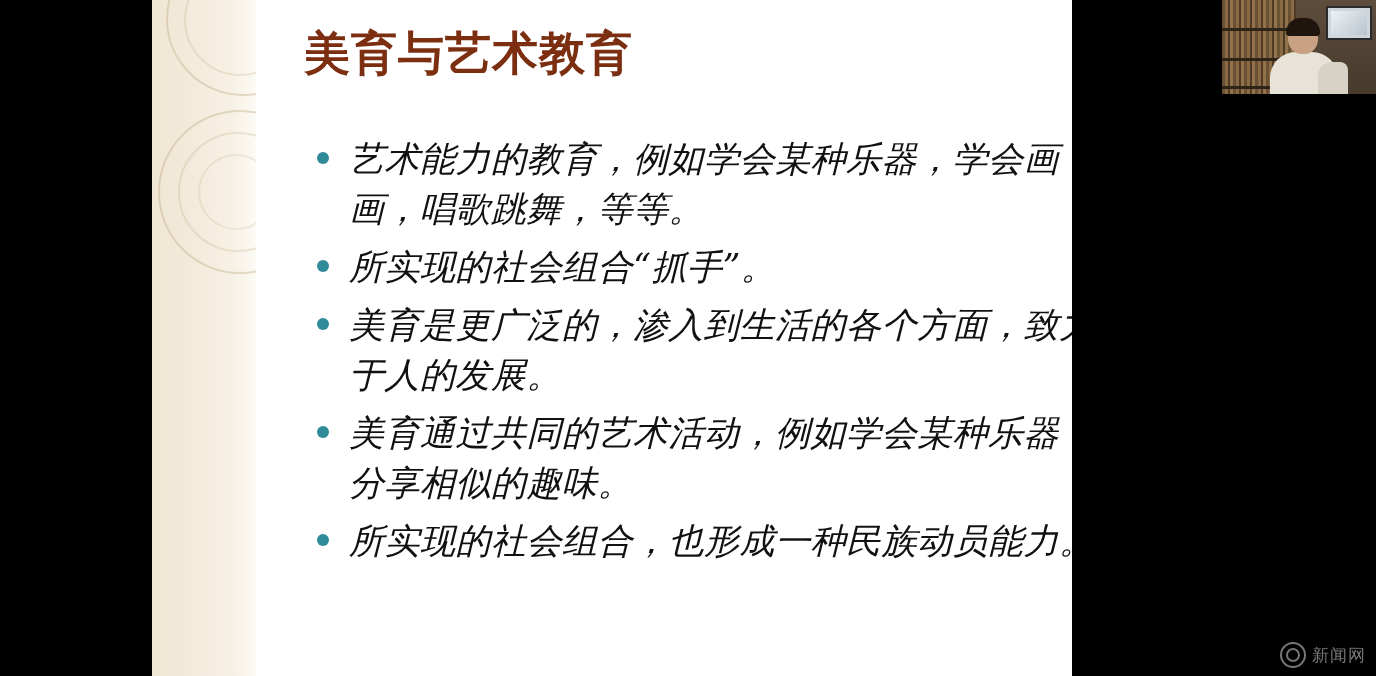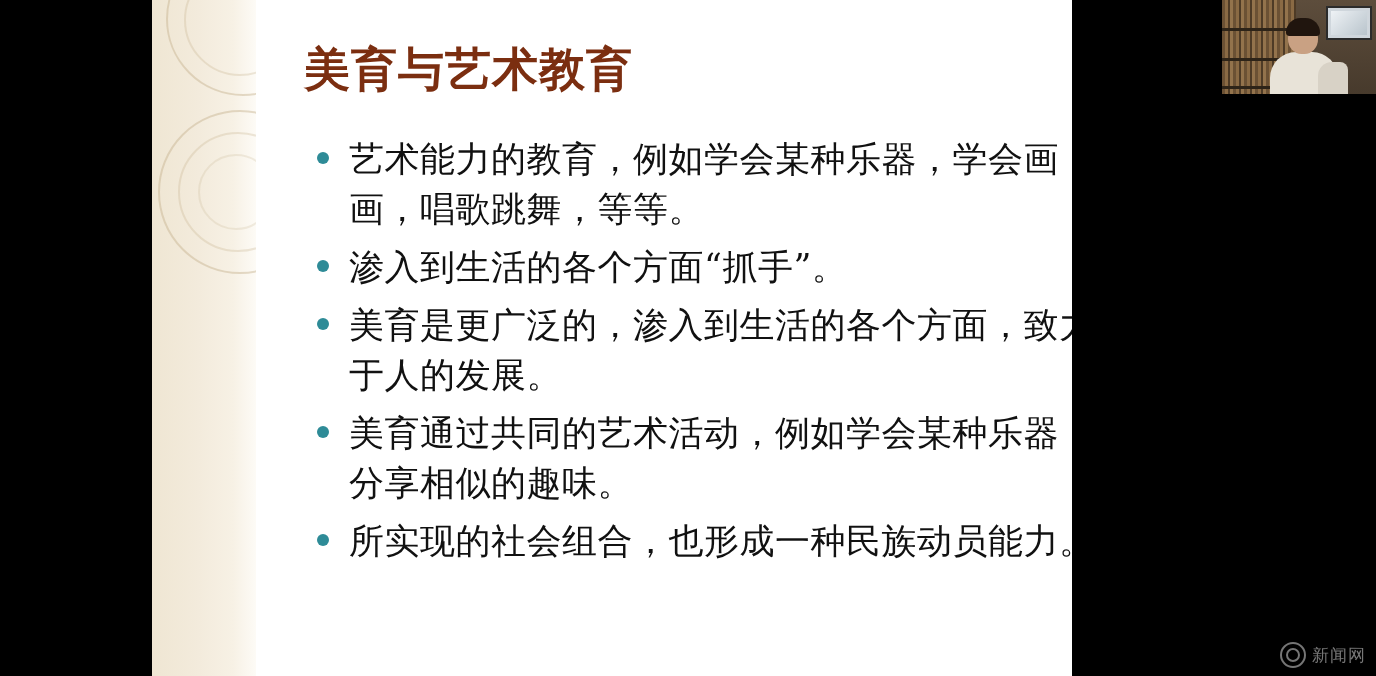--- a/index.html
+++ b/index.html
@@ -66,38 +66,39 @@
     left: 107px;
     top: 0;
     right: 0;
     bottom: 0;
     background: #ffffff;
   }
 
   .slide-title {
     position: absolute;
     left: 45px;
-    top: 44px;
+    top: 28px;
     font-family: "DejaVu Serif", serif;
     font-weight: bold;
     font-size: 46px;
     line-height: 1.1;
     color: #7b2e10;
     letter-spacing: 1px;
     white-space: nowrap;
   }
 
   .bullets {
     position: absolute;
     left: 48px;
     top: 134px;
     width: 790px;
     margin: 0;
     padding: 0;
     list-style: none;
+    font-style: italic;
   }
   .bullets li {
     position: relative;
     padding-left: 42px;
     margin-bottom: 8px;
     font-family: "DejaVu Serif", serif;
     font-size: 35px;
     line-height: 1.43;
     color: #111111;
     letter-spacing: 0.5px;
@@ -257,21 +258,21 @@
     <div class="slide-content">
       <div class="slide-title">美育与艺术教育</div>
 
       <ul class="bullets">
         <li>
           <span class="dot"></span>
           <span>艺术能力的教育，例如学会某种乐器，学会画画，唱歌跳舞，等等。</span>
         </li>
         <li>
           <span class="dot"></span>
-          <span>渗入到生活的各个方面“抓手”。</span>
+          <span>所实现的社会组合“抓手”。</span>
         </li>
         <li>
           <span class="dot"></span>
           <span>美育是更广泛的，渗入到生活的各个方面，致力于人的发展。</span>
         </li>
         <li>
           <span class="dot"></span>
           <span>美育通过共同的艺术活动，例如学会某种乐器，分享相似的趣味。</span>
         </li>
         <li>

